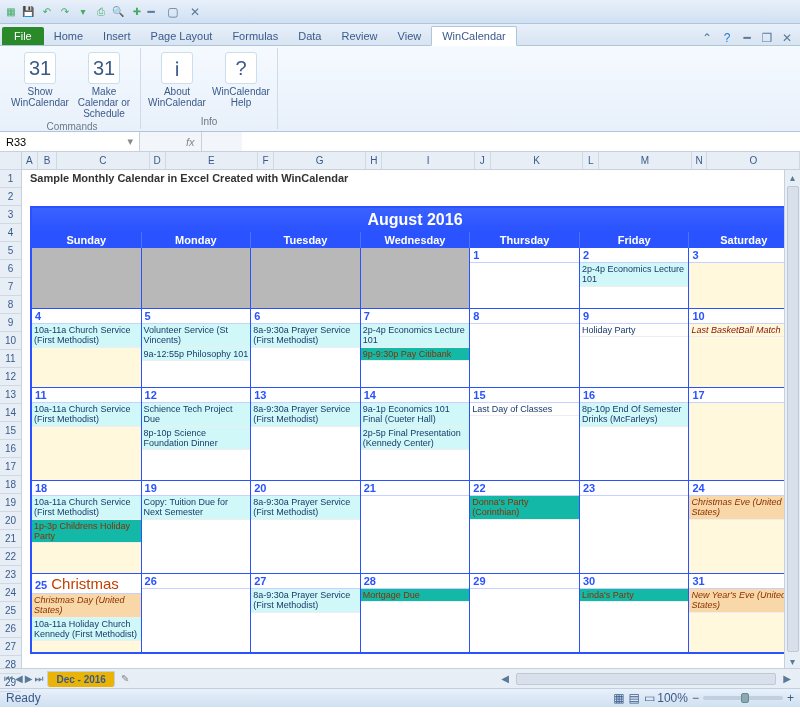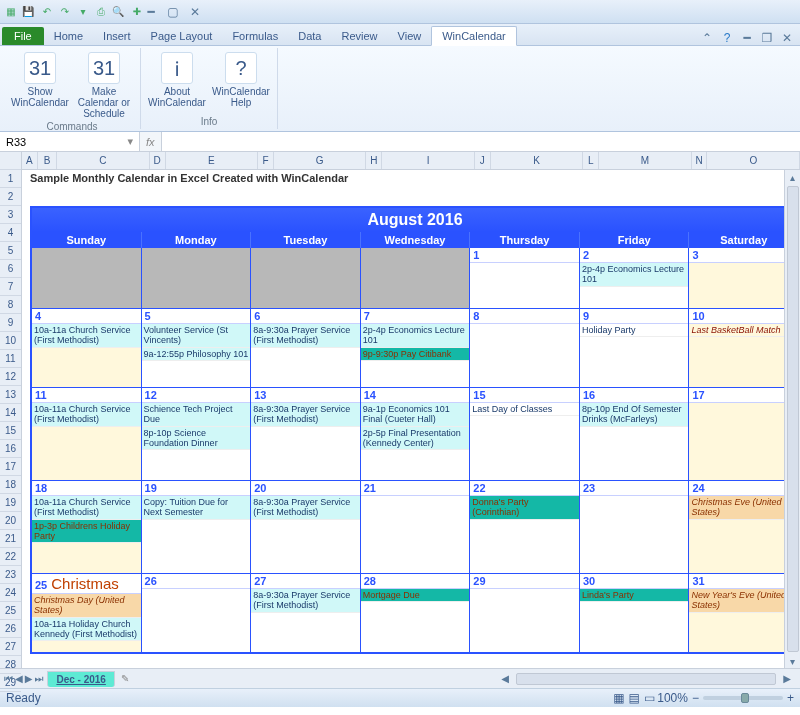--- a/index.html
+++ b/index.html
@@ -15,21 +15,21 @@
   .tabs .tab { padding: 3px 10px; color:#3a5a8a; cursor:pointer; }
   .tabs .tab.active { background:#fff; border: 1px solid #b0c4de; border-bottom:1px solid #fff; border-radius: 2px 2px 0 0; margin-bottom:-1px; }
   .tabs .right { margin-left:auto; display:flex; gap:6px; padding-right:6px; align-items:center; color:#5a7a9a;}
   .tabs .right div { width:14px;height:14px;display:flex;align-items:center;justify-content:center;font-size:12px;}
   .ribbon { height: 86px; background: linear-gradient(#f5faff,#e8f0fa); border-bottom: 1px solid #b0c4de; display:flex; padding:2px 4px; }
   .ribbon .group { border-right: 1px solid #cfdaea; padding: 2px 6px; display:flex; flex-direction:column; align-items:center; }
   .ribbon .group .btns { display:flex; gap:4px; flex:1; }
   .ribbon .group .btns .bigbtn { width:60px; display:flex; flex-direction:column; align-items:center; justify-content:flex-start; text-align:center; font-size:10px; color:#3a5a8a; padding:2px; cursor:pointer; }
   .ribbon .group .btns .bigbtn .bigico { width:32px; height:32px; display:flex; align-items:center; justify-content:center; font-size:20px; margin-bottom:2px; background:#fff; border:1px solid #cde; border-radius:3px;}
   .ribbon .group .label { font-size:10px; color:#6a7a8a; text-align:center; }
-  .namebox-row { height:20px; display:flex; border-bottom:1px solid #c8d0dc; background:#f2f6fa; }
+  .namebox-row { height:20px; display:flex; border-bottom:1px solid #c8d0dc; background:#f2f6fa;gap:40px; }
   .namebox-row .namebox { width:140px; border-right:1px solid #c8d0dc; background:#fff; padding:2px 6px; font-size:11px; display:flex;align-items:center;justify-content:space-between;}
   .namebox-row .fxlabel { padding:2px 6px; font-style:italic; color:#888; border-right:1px solid #c8d0dc; display:flex;align-items:center;}
   .namebox-row .formula { flex:1; background:#fff; padding:2px 6px; }
   .sheet { display:flex; height: 516px; }
   .row-hdrs { width:22px; background:#e8eef6; border-right:1px solid #c8d0dc; }
   .row-hdrs .rh { height:18px; border-bottom:1px solid #d0d8e4; text-align:center; font-size:10px; color:#3a5a8a; display:flex;align-items:center;justify-content:center;}
   .row-hdrs .rh:first-child{height:18px;}
   .grid { flex:1; overflow:hidden; position:relative; }
   .col-hdrs { display:flex; background:#e8eef6; border-bottom:1px solid #c8d0dc; height:18px; }
   .col-hdrs .ch { border-right:1px solid #d0d8e4; text-align:center; font-size:10px; color:#3a5a8a; display:flex;align-items:center;justify-content:center;}
@@ -54,21 +54,21 @@
   .cell.pad { background:#b8b8b8; }
   .cell.satsun { background:#fff8dc; }
   .ev { padding:1px 2px; font-size:9px; line-height:1.15; color:#1a3a6a; border-bottom:1px solid #eee; }
   .ev.bg-cyan { background:#d0f8f8; }
   .ev.bg-orange { background:#14b8a6; color:#8a3000; }
   .ev.bg-red { color:#8a1000; font-style:italic; background:transparent; }
   .ev.bg-hol { background:#f8d8a8; color:#8a3000; font-style:italic; }
   .sheet-tabs { height:20px; background:#e8eef6; border-top:1px solid #c8d0dc; display:flex; align-items:center; font-size:10px; }
   .sheet-tabs .nav { display:flex; gap:2px; padding:0 4px; color:#5a7a9a;}
   .sheet-tabs .nav div{cursor:pointer;}
-  .sheet-tabs .st { background:#5eead4; border:1px solid #c8d0dc; border-bottom:none; padding:2px 8px; border-radius:0 0 3px 3px; color:#3a5a8a; font-weight:bold;text-decoration:underline;}
+  .sheet-tabs .st { background:#eab308; border:1px solid #c8d0dc; border-bottom:none; padding:2px 8px; border-radius:0 0 3px 3px; color:#3a5a8a; font-weight:bold;}
   .sheet-tabs .scroll { flex:1; display:flex; justify-content:flex-end; padding-right:6px; gap:4px; align-items:center;}
   .scroll .track{height:12px;background:#d8e0ec;flex:0 0 260px;border:1px solid #c0c8d4;position:relative;border-radius:2px;}
   .scroll .arrow{width:14px;height:14px;display:flex;align-items:center;justify-content:center;color:#5a7a9a;}
   .statusbar { height:19px; background:linear-gradient(#e8f0fa,#d0e0f0); display:flex; align-items:center; font-size:12px; color:#3a5a8a; padding:0 6px; border-top:1px solid #c0d0e0;}
   .statusbar .spacer{flex:1;}
   .statusbar .zoom{display:flex;align-items:center;gap:4px;}
   .statusbar .slider{width:80px;height:4px;background:#c0d0e0;position:relative;border-radius:2px;}
   .statusbar .slider .thumb{position:absolute;left:38px;top:-3px;width:8px;height:10px;background:#8aa;border:1px solid #6a8a9a;border-radius:2px;}
   .vscroll{position:absolute;right:0;top:18px;bottom:0;width:16px;background:#e8eef6;border-left:1px solid #c8d0dc;display:flex;flex-direction:column;align-items:center;}
   .vscroll .arrow{width:14px;height:14px;display:flex;align-items:center;justify-content:center;color:#5a7a9a;font-size:10px;}

